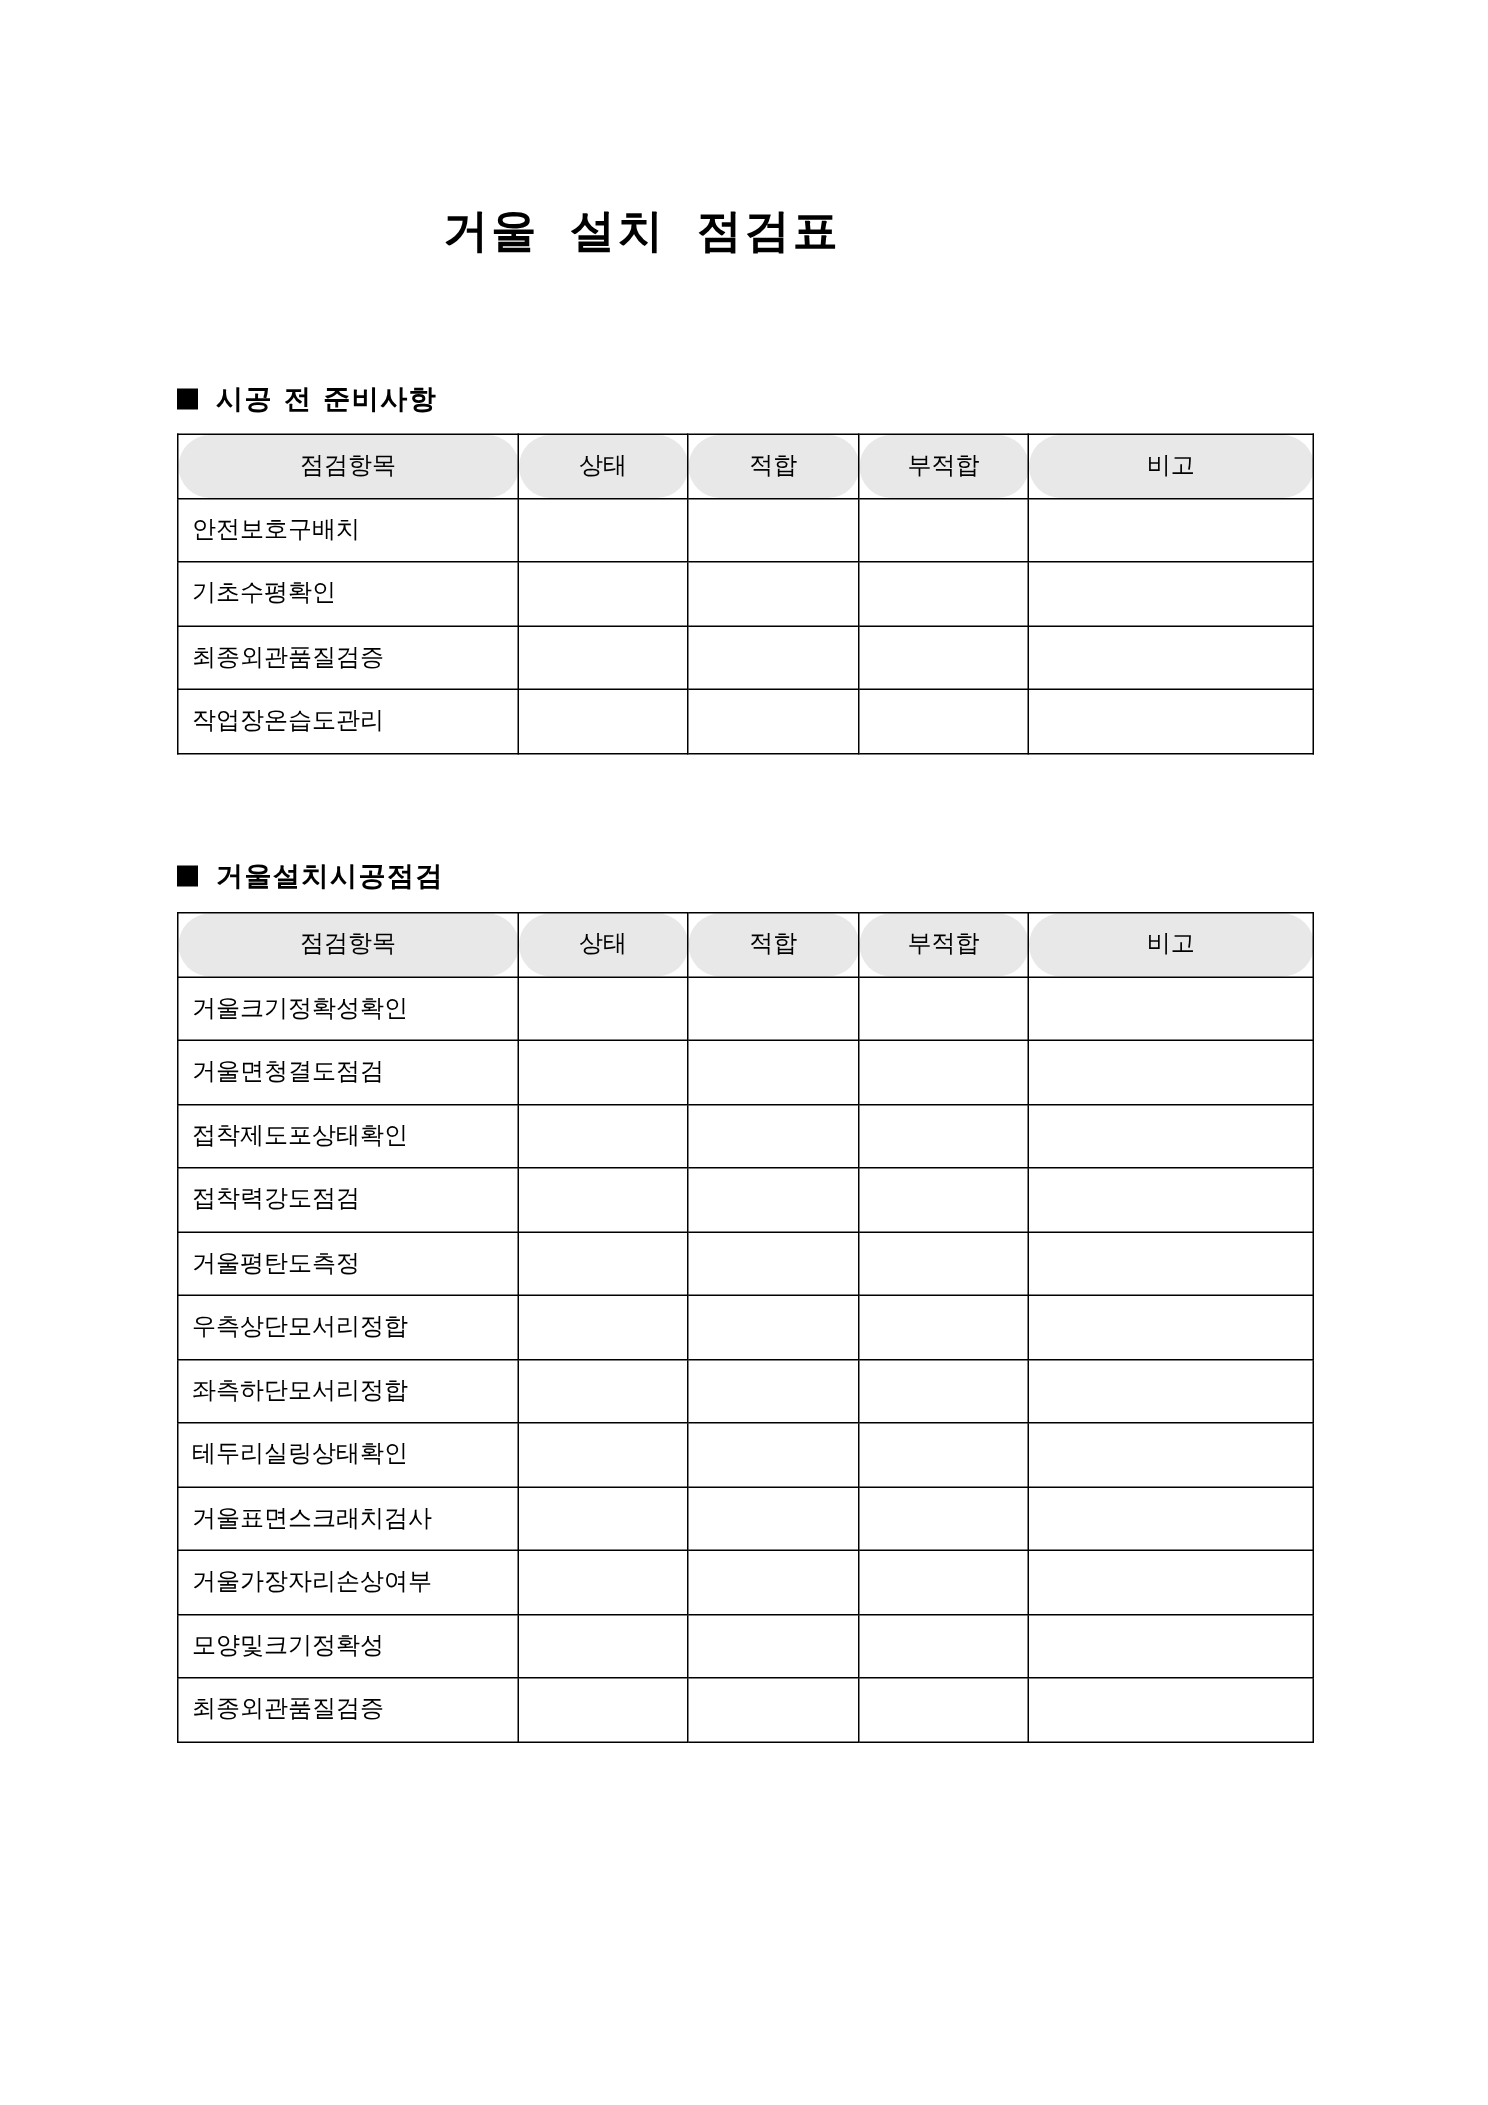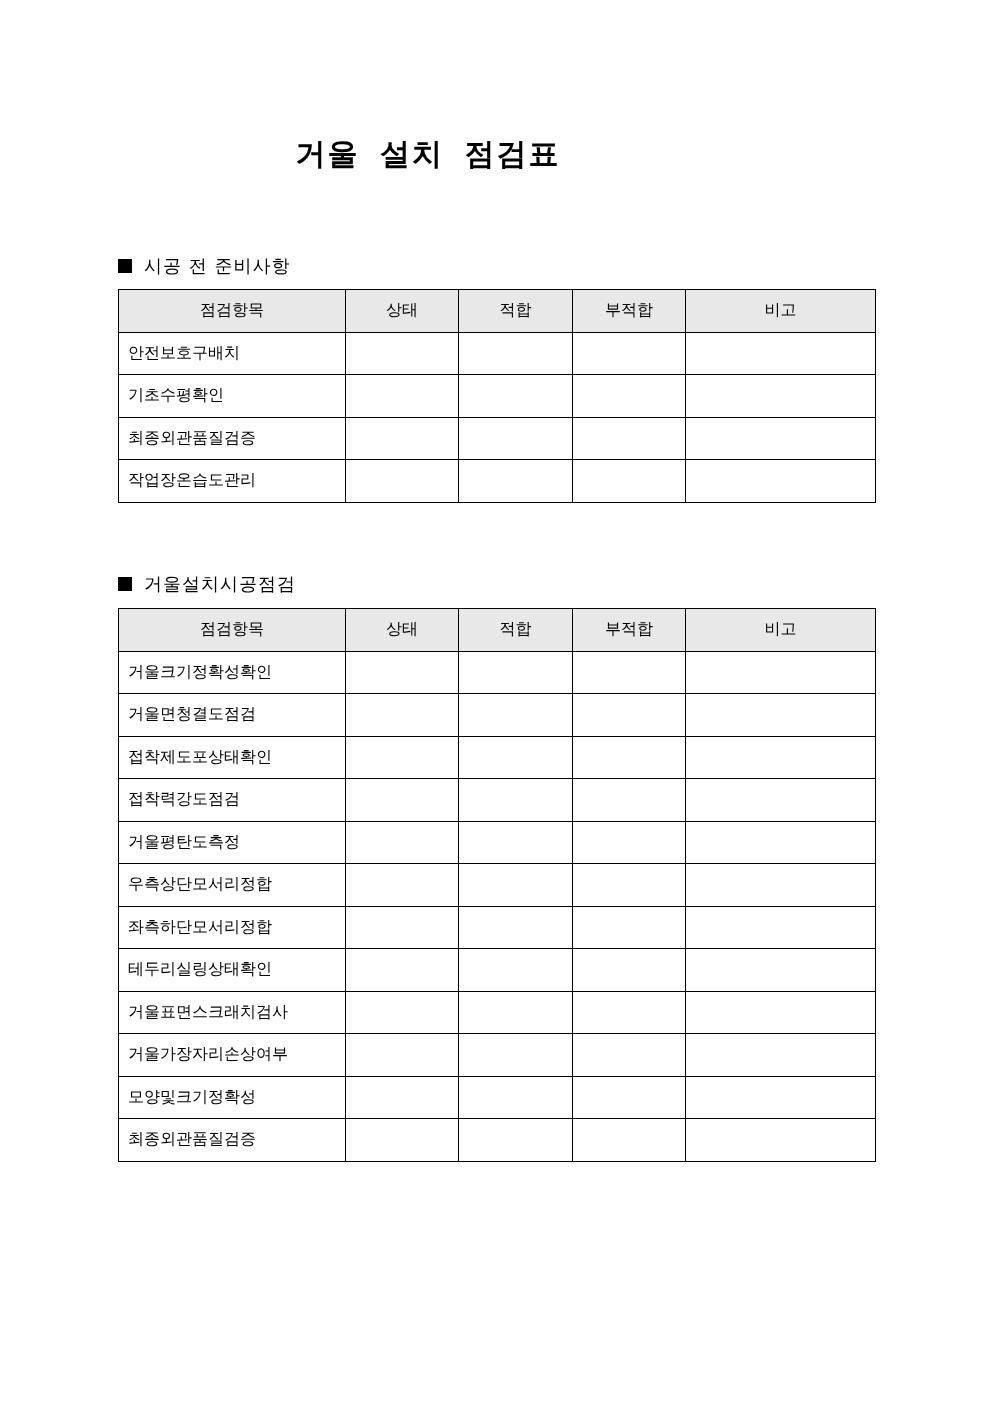--- a/index.html
+++ b/index.html
@@ -1,22 +1,22 @@
 <!DOCTYPE html>
 <html><head>
 <meta charset="utf-8">
 <style>
   html, body { margin: 0; padding: 0; background: #ffffff; }
   body { width: 992px; height: 1403px; position: relative; font-family: "DejaVu Sans", "Liberation Sans", sans-serif; color: #000; }
   .title { position: absolute; top: 134px; left: 0; width: 856px; text-align: center; font-size: 30px; font-weight: bold; letter-spacing: 2px; word-spacing: 8px; }
-  .section-heading { position: absolute; left: 118px; font-size: 18px; font-weight: normal; display: flex; align-items: center; letter-spacing: 1px; }
+  .section-heading { position: absolute; left: 118px; font-size: 18px; font-weight: bold; display: flex; align-items: center; letter-spacing: 1px; }
   .section-heading .sq { display: inline-block; width: 14px; height: 14px; background: #000; margin-right: 12px; }
   table.chk { position: absolute; left: 118px; width: 757px; border-collapse: collapse; table-layout: fixed; }
   table.chk th, table.chk td { border: 1.3px solid #000; height: 41.5px; padding: 0; font-size: 16px; font-weight: normal; }
-  table.chk th { background: #e8e8e8; text-align: center; }
+  table.chk th { background: #e8e8e8; text-align: center; border-radius: 21px; }
   table.chk td.item { text-align: left; padding-left: 9px; }
   col.c1 { width: 227px; } col.c2 { width: 113px; } col.c3 { width: 114px; } col.c4 { width: 113px; } col.c5 { width: 190px; }
 </style>
 </head>
 <body>
 
 <div class="title">거울 설치 점검표</div>
 
 <div class="section-heading" style="top:254px;">
   <span class="sq"></span>

